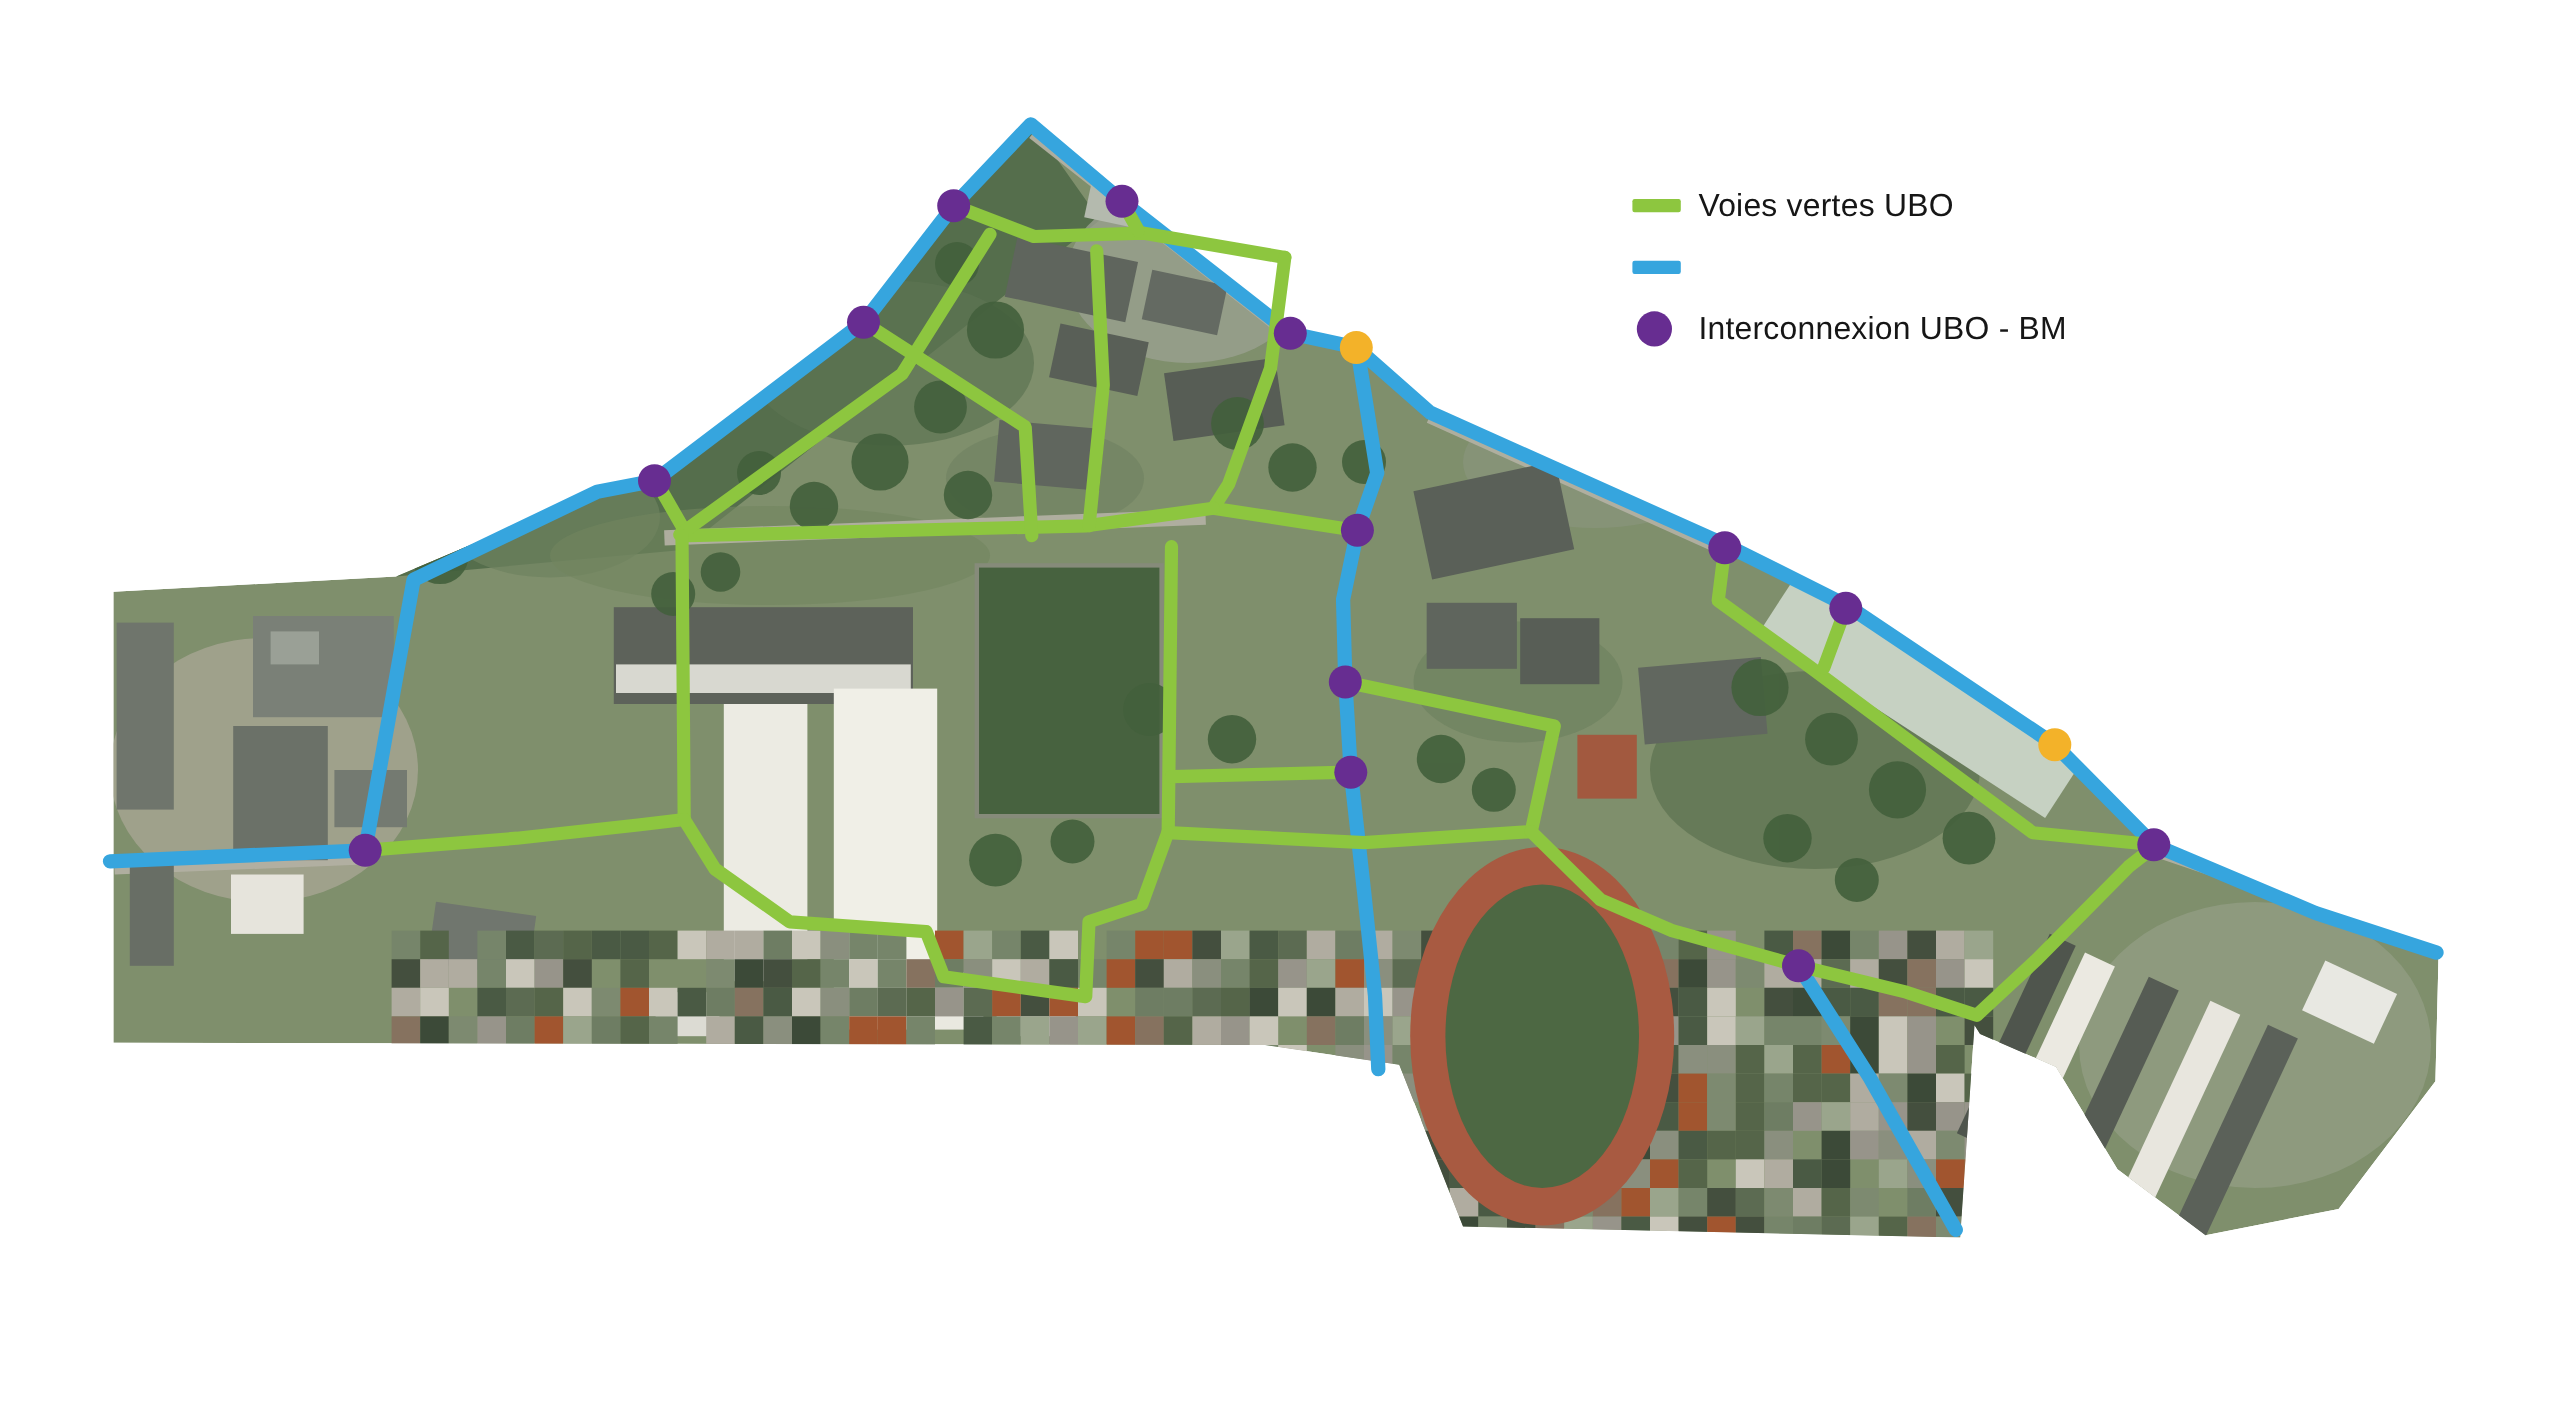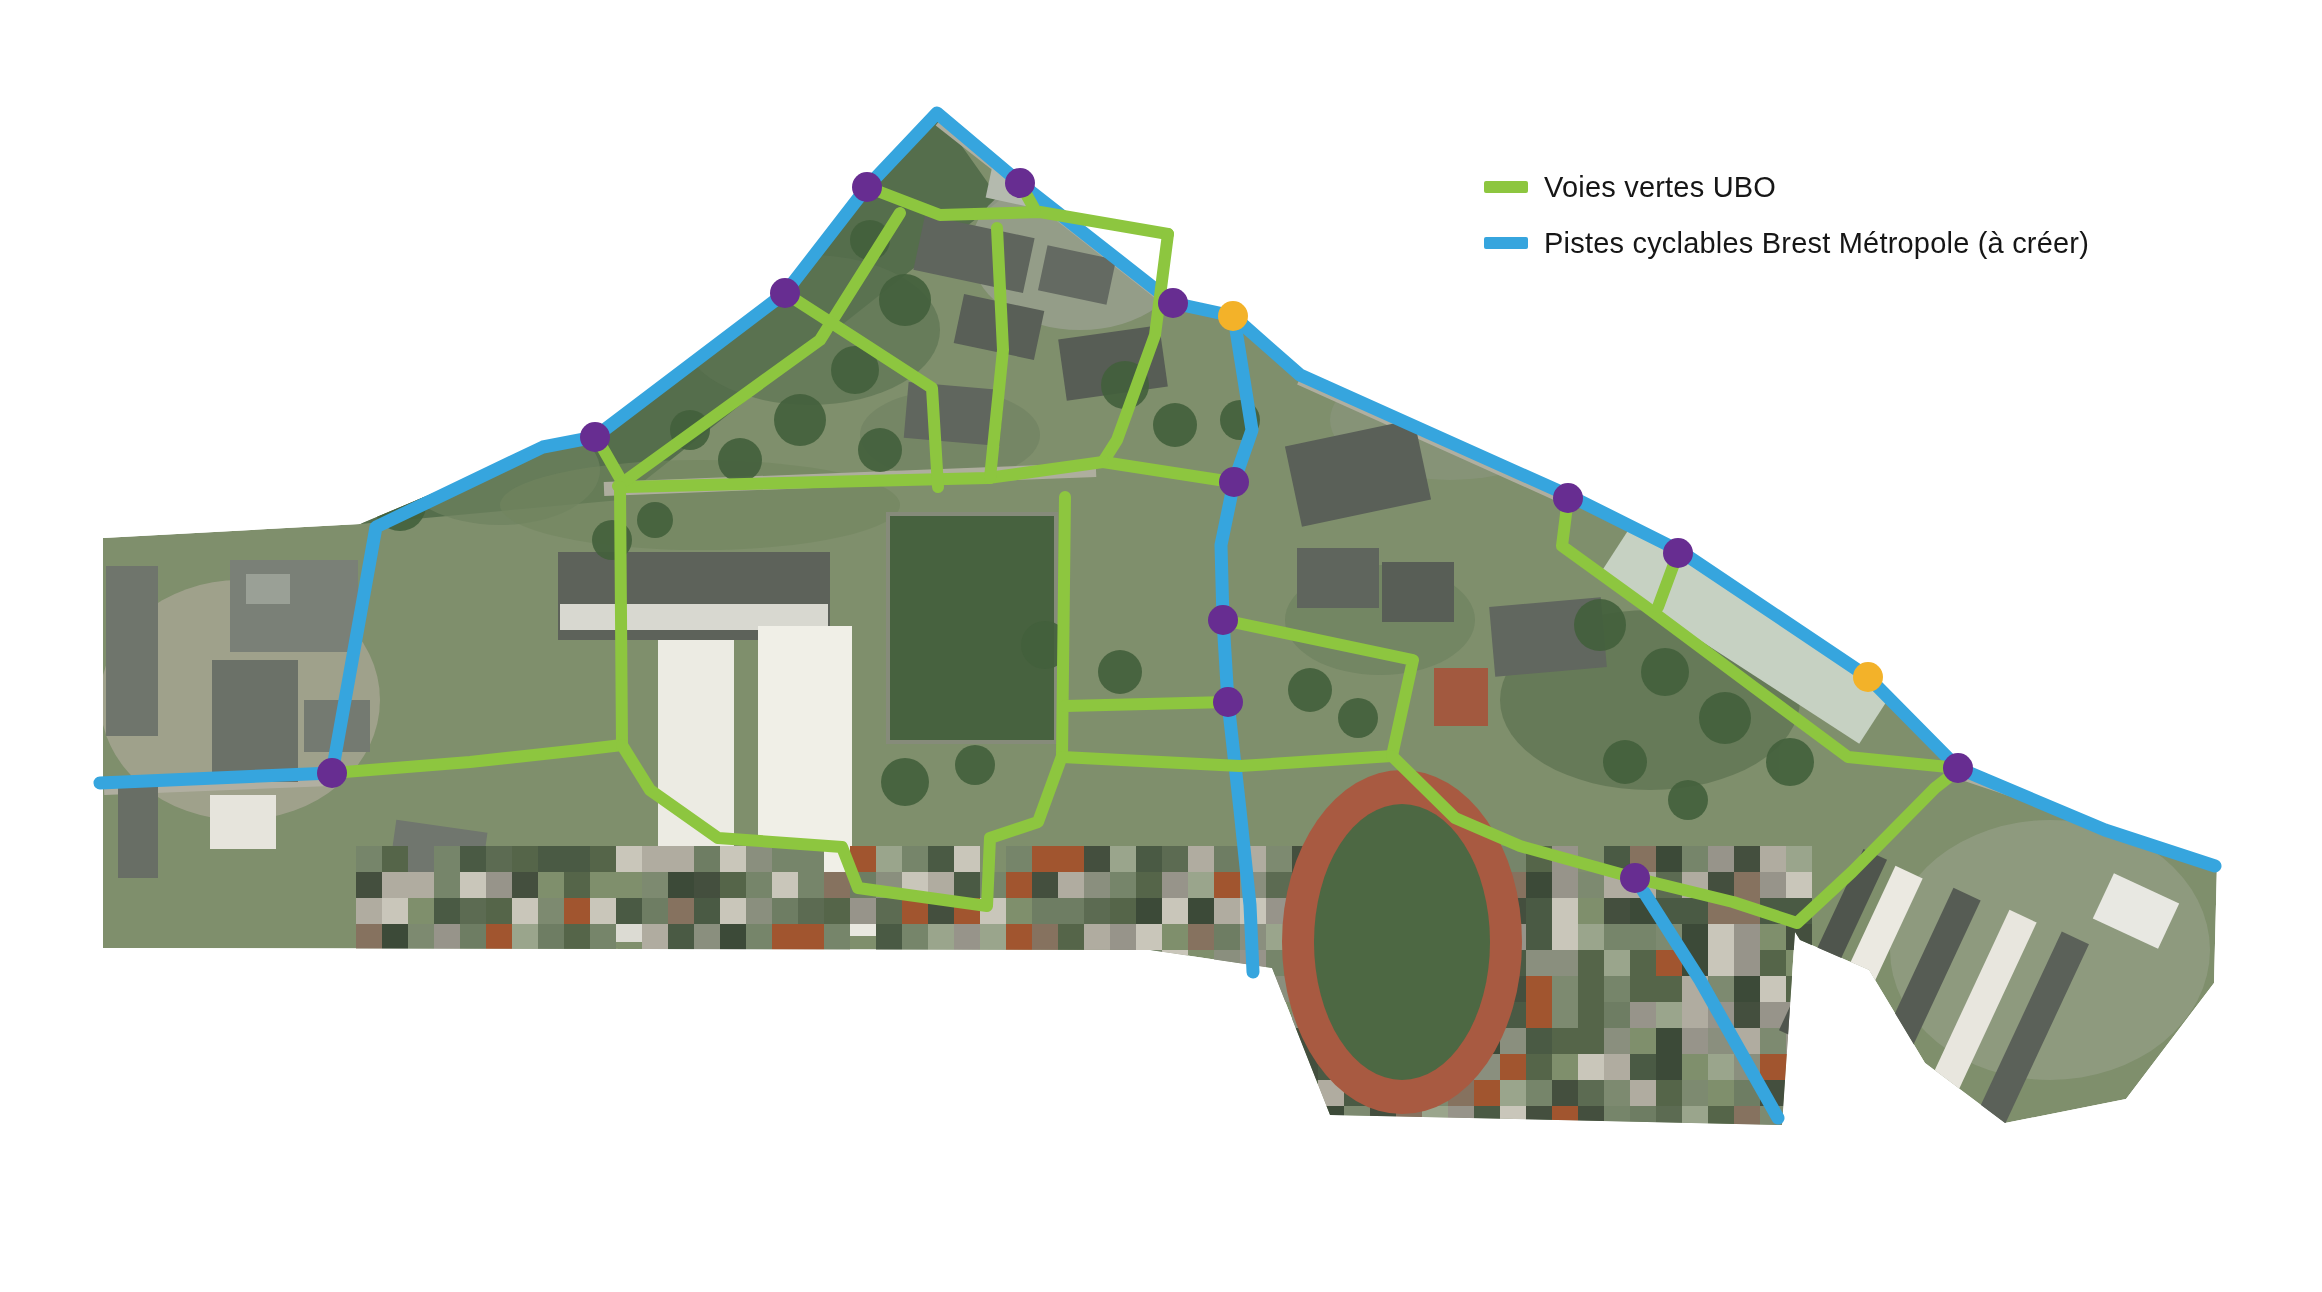--- a/index.html
+++ b/index.html
@@ -752,17 +752,20 @@
       </g>
   </svg>
 
   <div id="legend">
     <div class="legend-row">
       <span class="swatch-line" style="background: rgb(141, 198, 63);"></span>
       <span class="legend-label">Voies vertes UBO</span>
     </div>
     <div class="legend-row">
       <span class="swatch-line" style="background: rgb(54, 165, 222);"></span>
-      <span class="legend-label">Pistes cyclables Brest Métropole (à créer)</span>
+    </div>
+    <div class="legend-row dot-row">
+      <span class="swatch-dot" style="background: rgb(103, 45, 145);"></span>
+      <span class="legend-label">Interconnexion UBO - BM</span>
     </div>
   </div>
 
 </div>
 
 </body></html>

